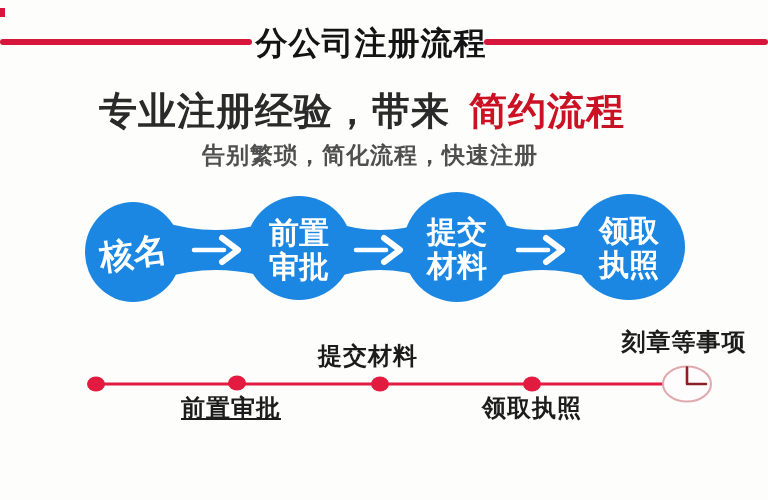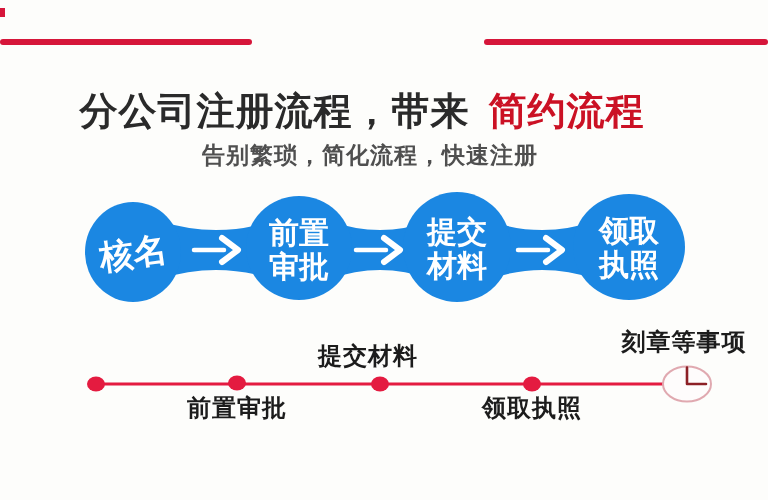--- a/index.html
+++ b/index.html
@@ -53,35 +53,36 @@
     font-weight:700;fill:#ffffff;
   }
 
   
   .tl-label{
     position:absolute;transform:translateX(-50%);
     font-size:24px;font-weight:800;color:#1c1c1c;
     white-space:nowrap;letter-spacing:1px;
   }
   .tl-label.m0{left:99px;top:344px;}
-  .tl-label.m1{left:237px;top:392px;}
+  .tl-label.m1{left:231px;top:392px;text-decoration:underline;}
   .tl-label.m2{left:368px;top:340px;}
   .tl-label.m3{left:532px;top:392px;font-family:Liberation Serif, serif;}
   .tl-label.m4{left:684px;top:326px;}
 </style>
 </head>
 <body>
 
 <div class="canvas">
 
   <div class="corner-tick"></div>
   <div class="rule rule-left"></div>
+  <div class="page-title">分公司注册流程</div>
   <div class="rule rule-right"></div>
 
-  <div class="headline"><span>分公司注册流程，带来</span><span class="hl-red">简约流程</span></div>
+  <div class="headline"><span>专业注册经验，带来</span><span class="hl-red">简约流程</span></div>
   <div class="subtitle">告别繁琐，简化流程，快速注册</div>
 
   <svg class="flow-svg" width="768" height="150" viewBox="0 0 768 150">
 
     <path d="M160 46 Q216 64 272 46 L272 104 Q216 86 160 104 Z" fill="#1b87e2"></path>
     <path d="M330 46 Q380 64 430 46 L430 104 Q380 86 330 104 Z" fill="#1b87e2"></path>
     <path d="M490 46 Q542 64 595 46 L595 104 Q542 86 490 104 Z" fill="#1b87e2"></path>
 
     <ellipse cx="133" cy="77" rx="48" ry="50" fill="#1b87e2"></ellipse>
     <ellipse cx="299" cy="73" rx="53" ry="52" fill="#1b87e2"></ellipse>

